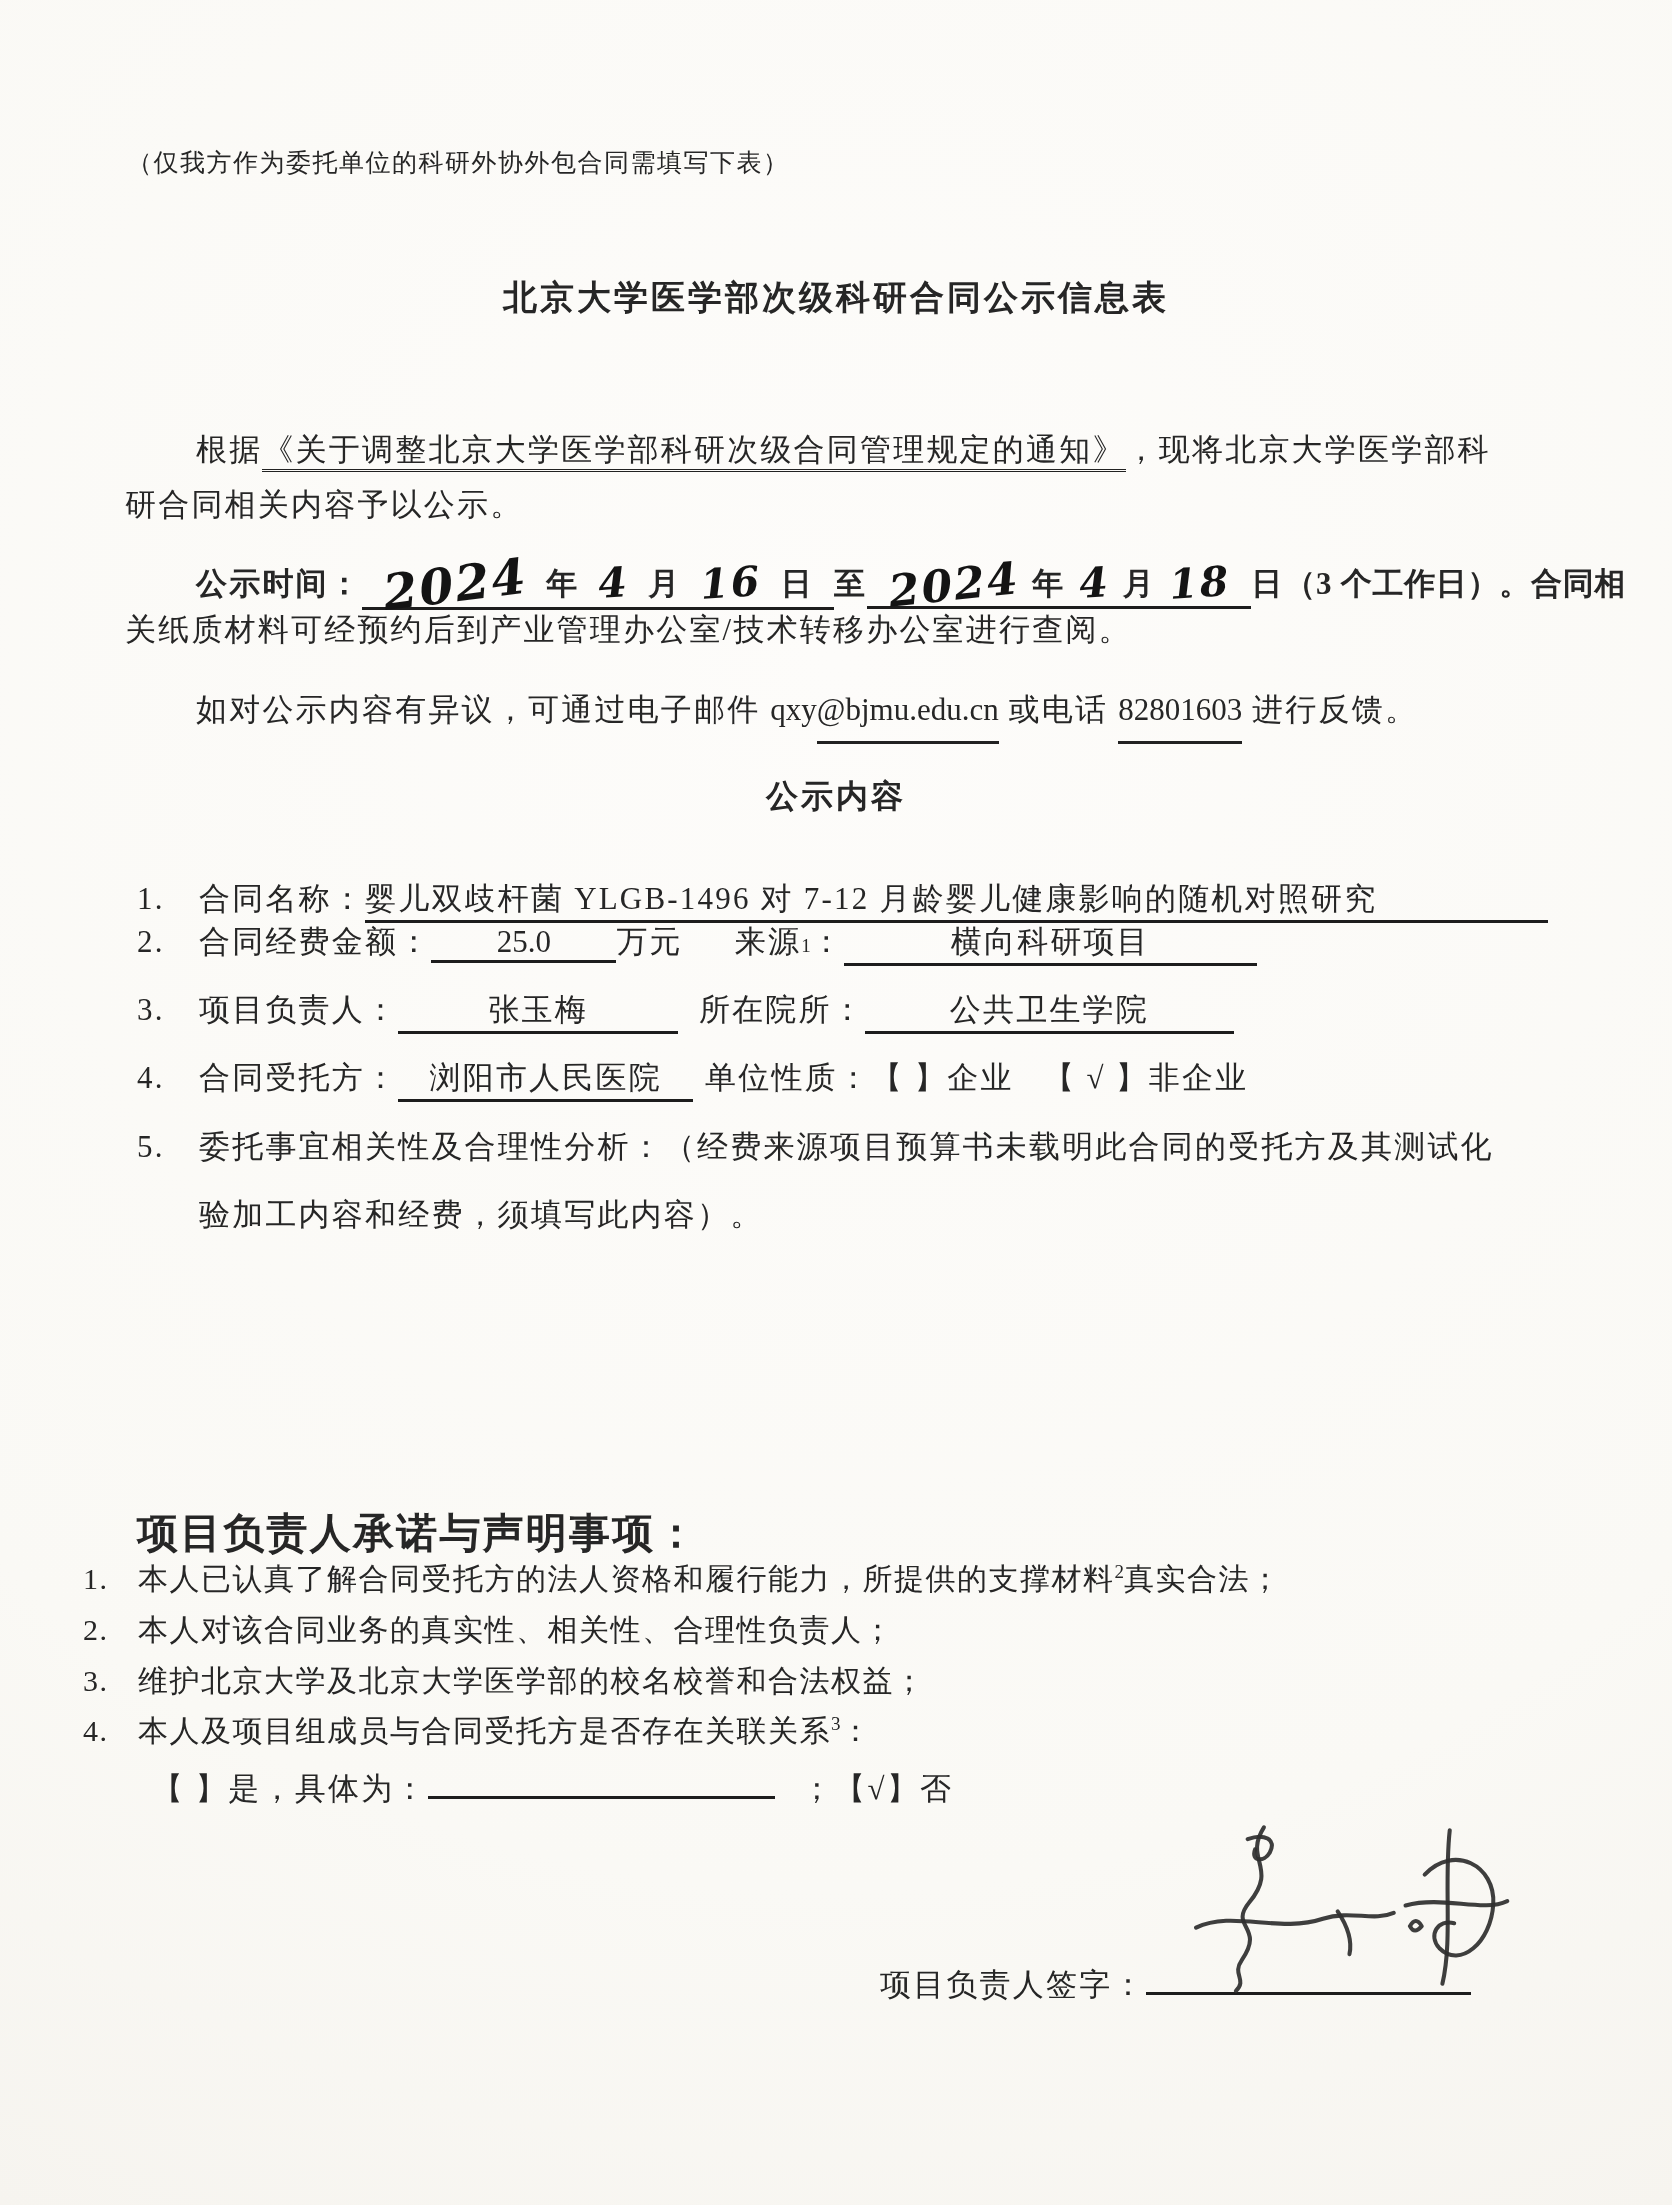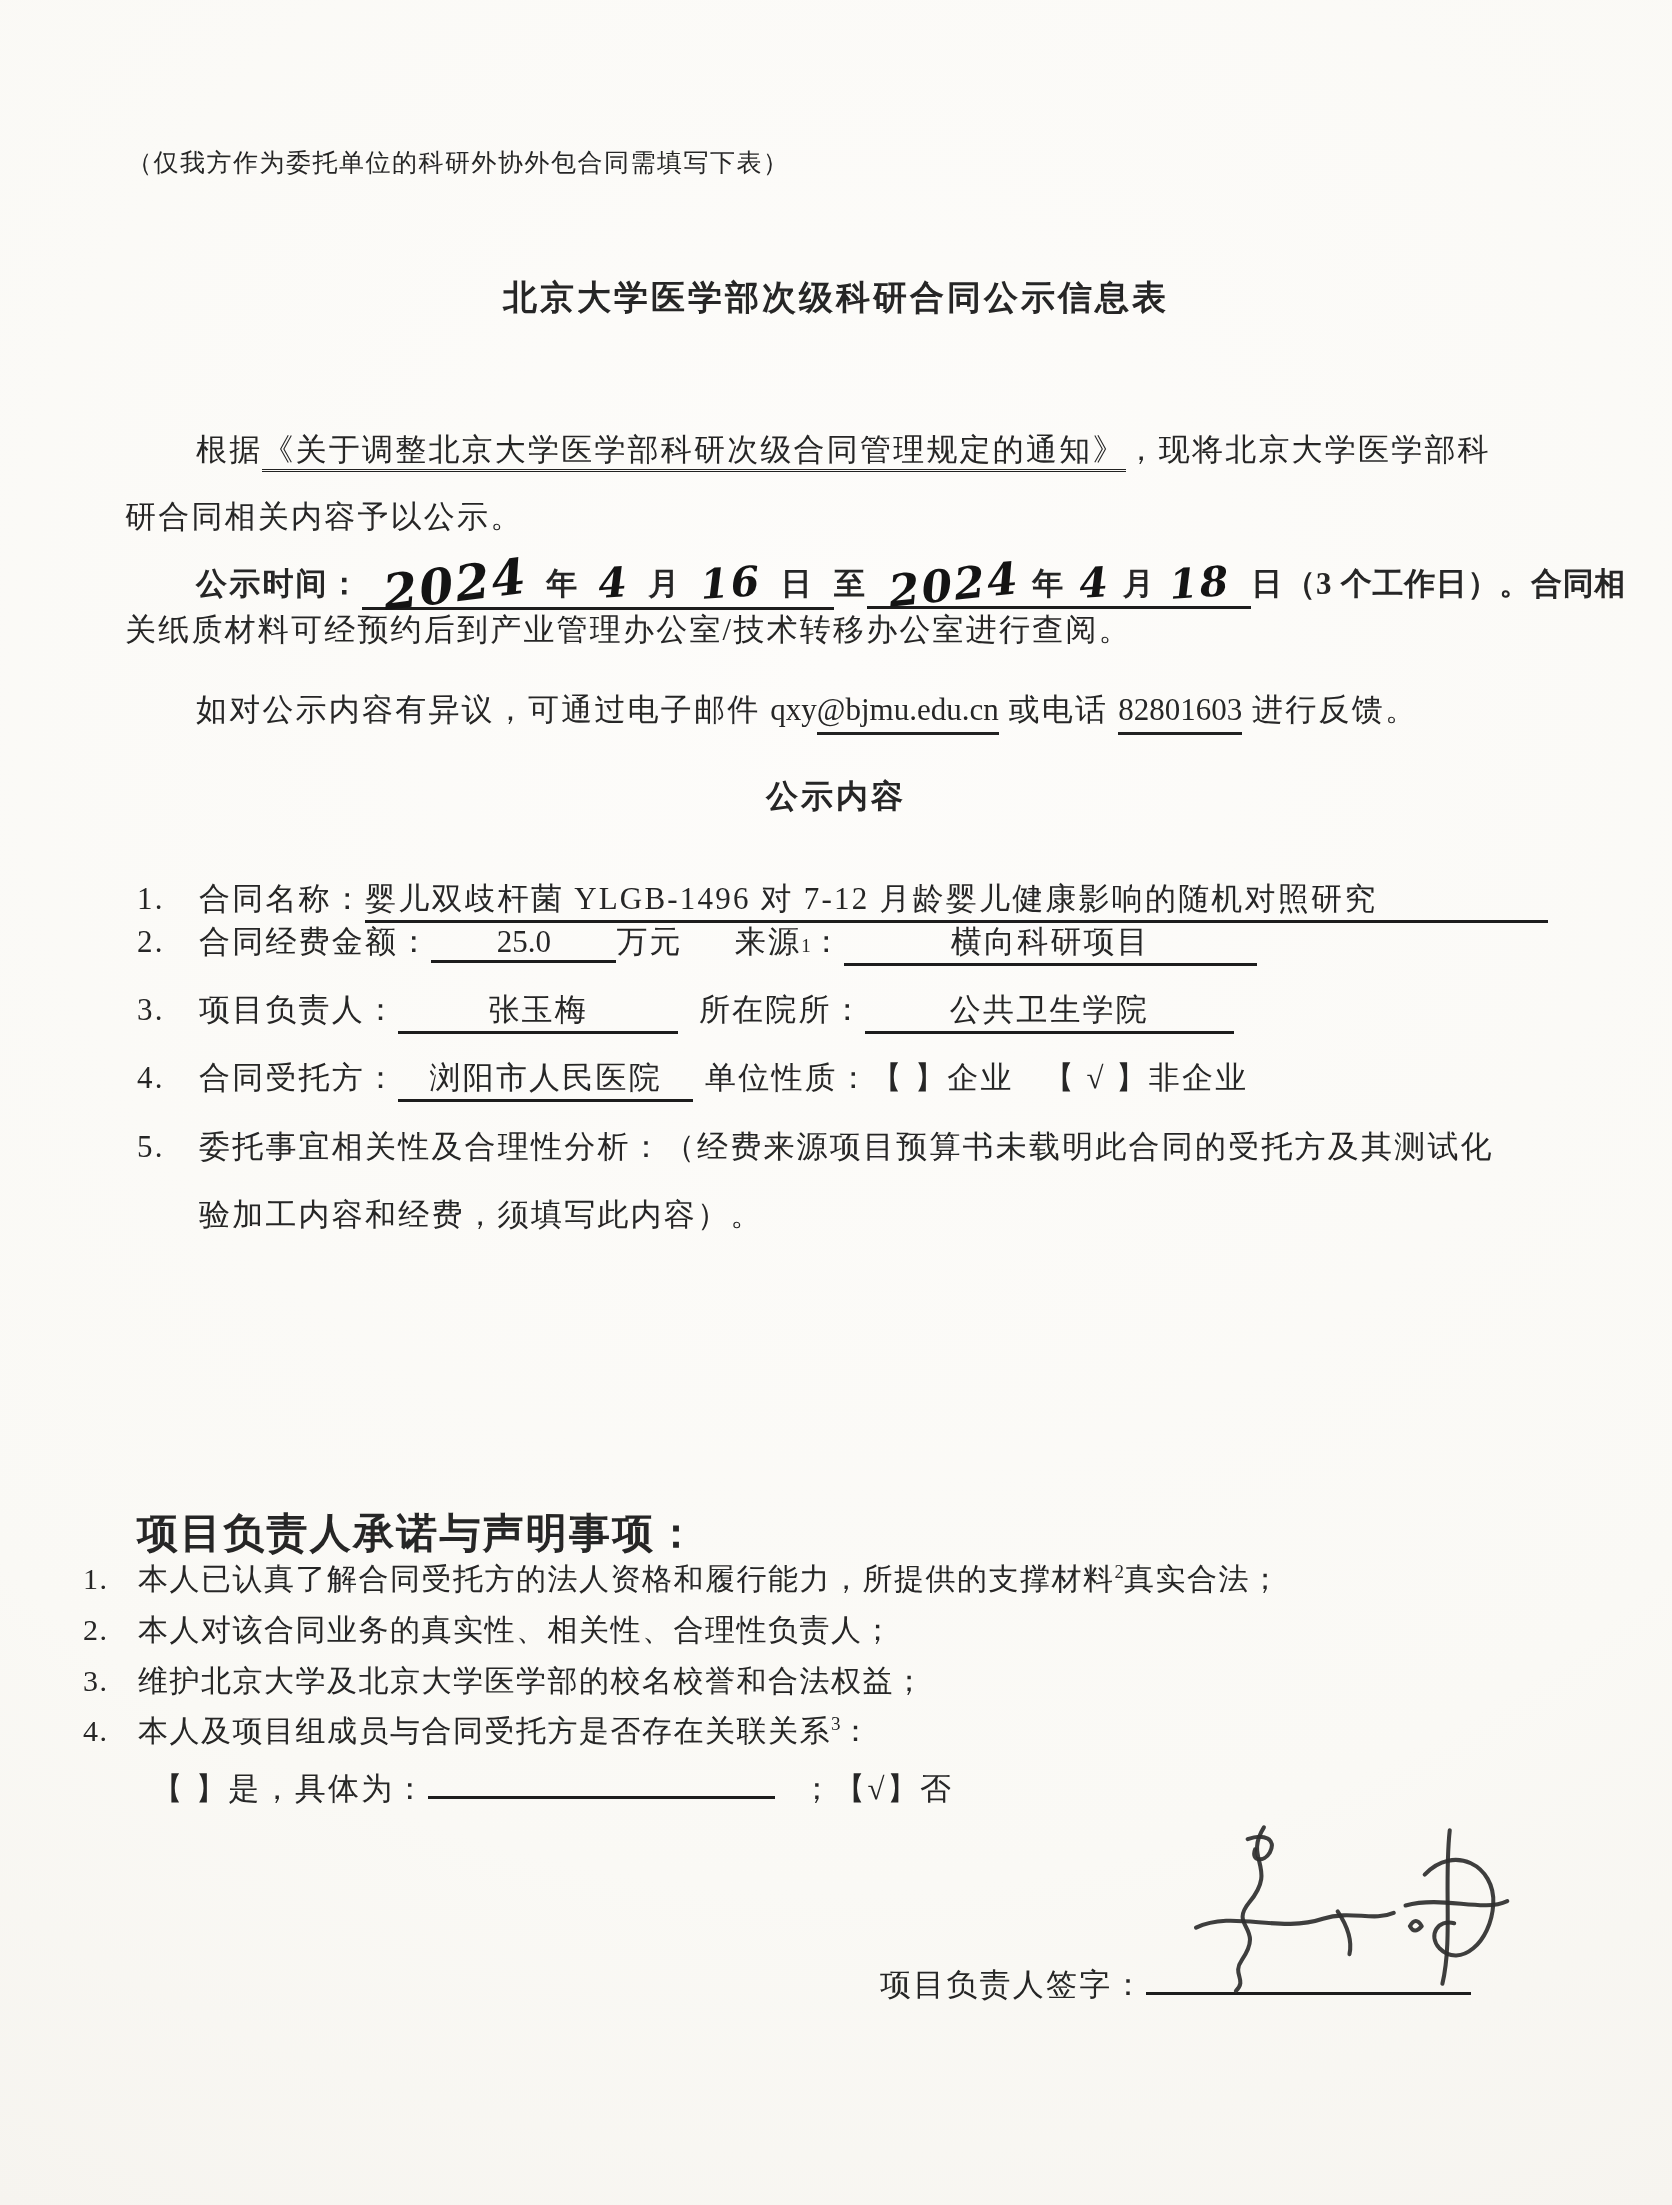--- a/index.html
+++ b/index.html
@@ -13,21 +13,21 @@
     font-family:"Liberation Serif","DejaVu Serif",serif;
     color:#262626;
     overflow:hidden;
   }
   .abs{position:absolute;white-space:nowrap;}
   .body-text{font-size:31px;letter-spacing:2.2px;line-height:1.2;}
   .note{font-size:25px;letter-spacing:1.5px;}
   .title{font-size:34px;font-weight:bold;letter-spacing:3px;width:100%;text-align:center;}
   .heading{font-size:32px;font-weight:bold;letter-spacing:3px;width:100%;text-align:center;}
   .subheading{font-size:41px;font-weight:bold;letter-spacing:2.2px;text-align:center;}
-  .u{border-bottom:3px solid #222;padding-bottom:5px;}
+  .u{border-bottom:3px solid #222;padding-bottom:14px;}
   .u2{border-bottom:3px double #222;padding-bottom:1.5px;}
   .blank{display:inline-flex;justify-content:center;align-items:baseline;border-bottom:3px solid #1d1d1d;vertical-align:baseline;}
   .row{position:absolute;left:137px;right:124px;display:flex;align-items:baseline;font-size:31px;letter-spacing:2.2px;white-space:nowrap;}
   .row .num{flex:0 0 62px;}
   .drow{position:absolute;left:83px;right:111px;display:flex;align-items:baseline;font-size:30px;letter-spacing:1.5px;white-space:nowrap;}
   .drow .num{flex:0 0 55px;}
   .fill{flex:1 1 auto;margin-top:28px;}
   .hw{font-family:"DejaVu Serif",serif;font-style:italic;color:#141414;display:inline-block;}
   .hw-year1{font-size:49px;transform:rotate(-7deg) translateY(7.4px);}
   .hw-md{font-size:41px;transform:rotate(-4deg) translateY(3px);}
@@ -43,21 +43,21 @@
 
 <div class="page">
 
   <div class="abs note" style="top:146px;left:127px;">（仅我方作为委托单位的科研外协外包合同需填写下表）</div>
 
   <div class="abs body-text" style="top:431px;left:196px;">
     <span>根据</span><span class="u2">《关于调整北京大学医学部科研次级合同管理规定的通知》</span><span>，现将北京大学医学部科</span>
   </div>
 
   <div class="abs title" style="top:275px;left:0;">北京大学医学部次级科研合同公示信息表</div>
-  <div class="abs body-text" style="top:486px;left:125px;margin-top:12px;">研合同相关内容予以公示。</div>
+  <div class="abs body-text" style="top:486px;left:125px;">研合同相关内容予以公示。</div>
 
   <div class="abs body-text" style="top:548px;left:196px;font-weight:bold;">
     <span>公示时间：</span><span class="blank" style="min-width:472px;gap:19px;">
         <span class="hw hw-year1">2024</span>
         <span>年</span>
         <span class="hw hw-md">4</span>
         <span>月</span>
         <span class="hw hw-md">16</span>
         <span>日</span>
       </span><span>至</span><span class="blank" style="min-width:384px;gap:13.3px;">

